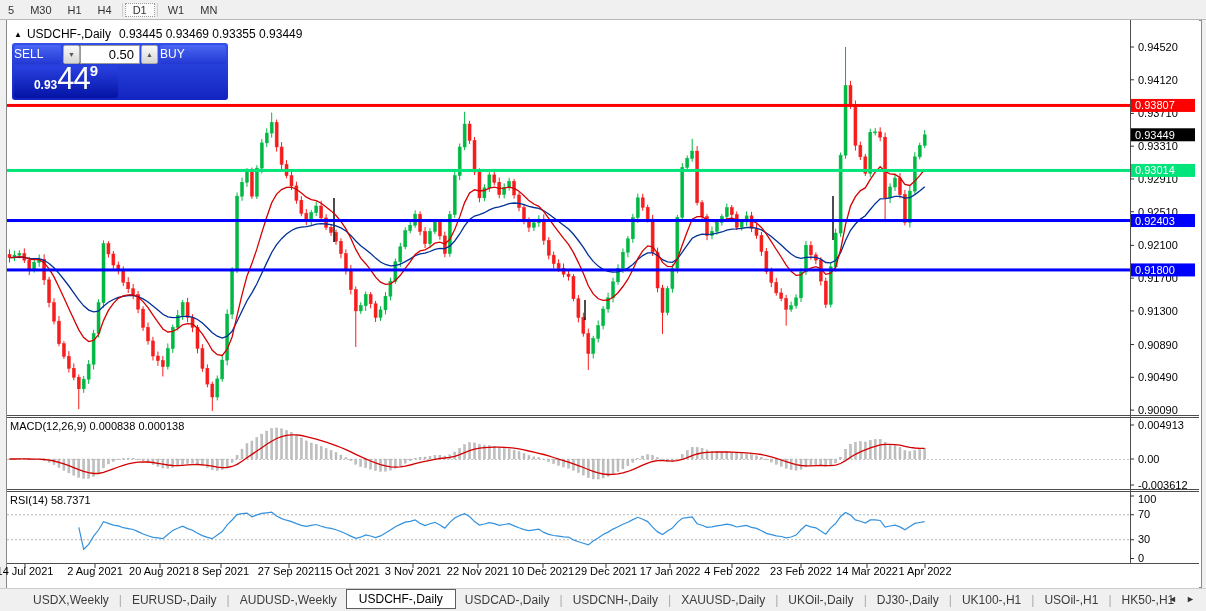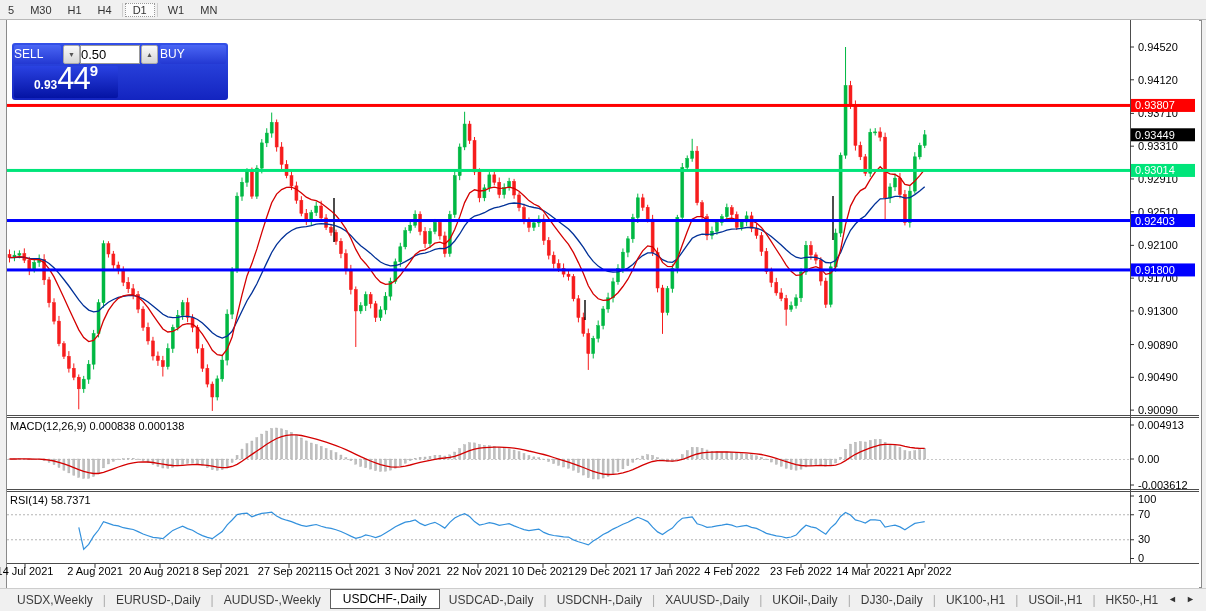--- a/index.html
+++ b/index.html
@@ -20,31 +20,31 @@
   .ctitle b{font-weight:normal;margin-right:8px;}
   
   .ocp{position:absolute;left:12px;top:43px;width:216px;height:57px;z-index:6;
     background:linear-gradient(180deg,#3350e8,#1324c0);border-radius:3px;}
   .ocbtn{position:absolute;top:2px;height:19px;line-height:19px;text-align:left;color:#fff;
     background:linear-gradient(180deg,#4a66f4,#2338d2);border-radius:2px;font-size:12px;cursor:pointer;}
   .spinbtn{position:absolute;top:2px;width:17px;height:19px;background:linear-gradient(180deg,#fafafa,#d6d6d6);
     border:1px solid #a8a8a8;border-radius:2px;box-sizing:border-box;color:#555;font-size:7px;
     text-align:center;line-height:17px;cursor:pointer;}
   .spinfld{position:absolute;left:68px;top:2px;width:60px;height:19px;border:1px solid #999;
-    box-sizing:border-box;font:13px "Liberation Sans",sans-serif;padding:0 5px 0 0;}
+    box-sizing:border-box;font:13px "Liberation Sans",sans-serif;text-align:right;padding:0 5px 0 0;}
   .pricebox{position:absolute;top:23px;width:104px;height:32px;border-radius:2px;
     background:linear-gradient(180deg,#2a42e2,#0413a4);color:#fff;overflow:hidden;cursor:pointer;}
   .pb-in{position:absolute;left:0;bottom:1px;width:100%;text-align:center;white-space:nowrap;}
   .pb-small{font-size:12px;font-weight:bold;vertical-align:baseline;}
   .pb-big{font-size:31px;font-weight:normal;letter-spacing:-1px;}
   .pb-sup{font-size:15px;font-weight:bold;vertical-align:top;position:relative;top:1px;}
   .indlbl{position:absolute;color:#000;z-index:5;white-space:nowrap;}
   
   .tabs{position:absolute;left:0;top:588px;width:1206px;height:23px;background:#f0f0f0;
-    border-top:1px solid #cdcdcd;display:flex;align-items:center;padding-left:8px;box-sizing:border-box;
+    border-top:1px solid #cdcdcd;display:flex;align-items:center;padding-left:24px;box-sizing:border-box;
     font-size:12px;color:#3c3c3c;}
   .tab{padding:2px 9px;white-space:nowrap;cursor:pointer;}
   .tab.active{background:#fff;border:1px solid #5f5f5f;color:#000;padding:2px 12px;margin-top:-2px;}
   .tsep{color:#aaa;padding:0 1px;}
   .tabarrows{position:absolute;left:1168px;top:594px;font-size:9px;color:#333;z-index:5;}
   .tabarrows span{margin-right:9px;cursor:pointer;}
 </style>
 </head>
 <body>
 
@@ -736,20 +736,23 @@
         <text x="732" y="575" fill="#000" font-size="11" text-anchor="middle" font-family="Liberation Sans, DejaVu Sans, sans-serif">4 Feb 2022</text>
         <line x1="801" y1="564" x2="801" y2="568" stroke="#333"></line>
         <text x="801" y="575" fill="#000" font-size="11" text-anchor="middle" font-family="Liberation Sans, DejaVu Sans, sans-serif">23 Feb 2022</text>
         <line x1="867" y1="564" x2="867" y2="568" stroke="#333"></line>
         <text x="867" y="575" fill="#000" font-size="11" text-anchor="middle" font-family="Liberation Sans, DejaVu Sans, sans-serif">14 Mar 2022</text>
         <line x1="925" y1="564" x2="925" y2="568" stroke="#333"></line>
         <text x="925" y="575" fill="#000" font-size="11" text-anchor="middle" font-family="Liberation Sans, DejaVu Sans, sans-serif">1 Apr 2022</text>
       </g>
     </svg>
 
+  <div class="ctitle">
+    <span class="arr">▲</span><b>USDCHF-,Daily</b><span>0.93445 0.93469 0.93355 0.93449</span>
+  </div>
 
   <div class="ocp">
     <div class="ocbtn" style="left:2px;width:47px;">SELL</div>
     <div class="spinbtn" style="left:51px;">▼</div>
     <input class="spinfld" value="0.50" style="">
     <div class="spinbtn" style="left:129px;">▲</div>
     <div class="ocbtn" style="left:148px;width:66px;">BUY</div>
     <div class="pricebox" style="left:2px;">
       <div class="pb-in"><span class="pb-small">0.93</span><span class="pb-big">44</span><span class="pb-sup">9</span></div>
     </div>

